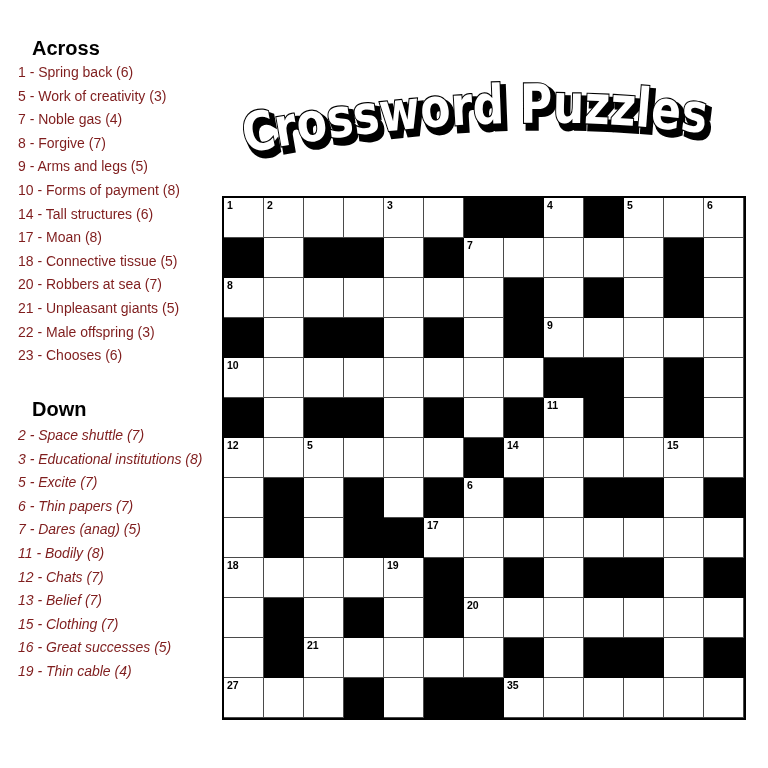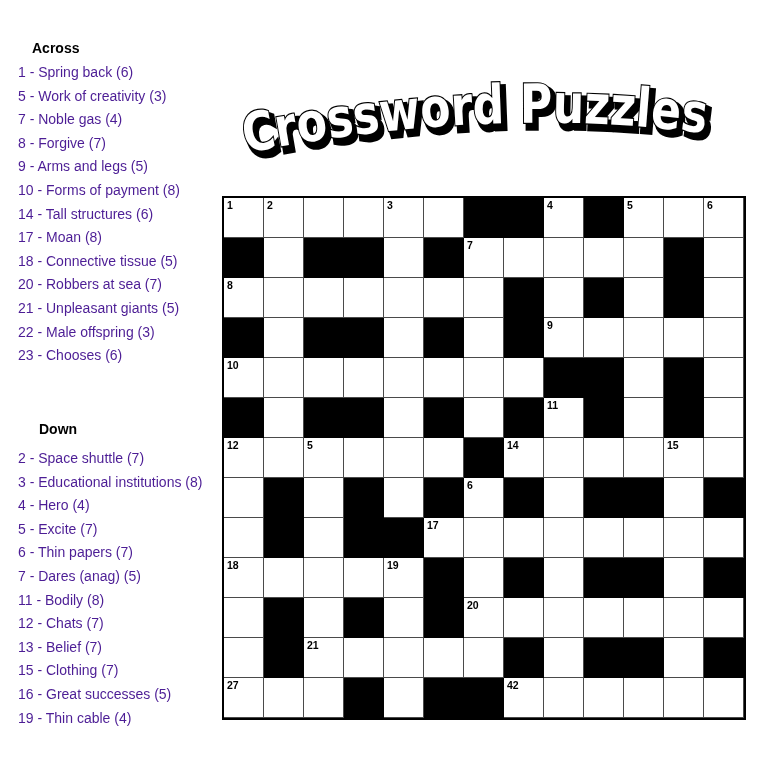--- a/index.html
+++ b/index.html
@@ -9,42 +9,42 @@
     height: 768px;
     background: #fff;
     font-family: "Liberation Sans", sans-serif;
     color: #000;
     overflow: hidden;
   }
   .clue-heading {
     position: absolute;
     left: 32px;
     margin: 0;
-    font-size: 14px;
+    font-size: 20px;
     font-weight: bold;
     line-height: 18px;
     color: #000;
   }
   #across-heading { top: 39px; }
-  #down-heading   { top: 420px; margin-left: 7px; }
+  #down-heading   { top: 400px; }
   .clue-list {
     position: absolute;
     left: 18px;
     margin: 0;
     padding: 0;
     list-style: none;
   }
   #across-list { top: 61px; }
-  #down-list   { top: 447px; }
+  #down-list   { top: 424px; font-style: italic; }
   .clue-list li {
     height: 23.6px;
     line-height: 23.6px;
     font-size: 14px;
     white-space: nowrap;
-    color: #4c1d95;
+    color: #7f1d1d;
   }
   .title-svg { position: absolute; left: 238px; top: 54px; }
   .title-text {
     font-family: "DejaVu Sans", sans-serif;
     font-weight: bold;
     font-size: 54px;
   }
   .title-shadow { fill: #000; stroke: #000; stroke-width: 6px; }
   .title-main   { fill: #fff; stroke: #000; stroke-width: 2.4px; paint-order: stroke fill; }
   .grid {
@@ -100,21 +100,20 @@
       <li>20 - Robbers at sea (7)</li>
       <li>21 - Unpleasant giants (5)</li>
       <li>22 - Male offspring (3)</li>
       <li>23 - Chooses (6)</li>
     </ul>
 
   <h2 id="down-heading" class="clue-heading">Down</h2>
   <ul id="down-list" class="clue-list">
       <li>2 - Space shuttle (7)</li>
       <li>3 - Educational institutions (8)</li>
-      <li>4 - Hero (4)</li>
       <li>5 - Excite (7)</li>
       <li>6 - Thin papers (7)</li>
       <li>7 - Dares (anag) (5)</li>
       <li>11 - Bodily (8)</li>
       <li>12 - Chats (7)</li>
       <li>13 - Belief (7)</li>
       <li>15 - Clothing (7)</li>
       <li>16 - Great successes (5)</li>
       <li>19 - Thin cable (4)</li>
     </ul>
@@ -334,21 +333,21 @@
       <div class="cell">
         <span class="num">27</span>
       </div>
       <div class="cell"></div>
       <div class="cell"></div>
       <div class="cell black"></div>
       <div class="cell"></div>
       <div class="cell black"></div>
       <div class="cell black"></div>
       <div class="cell">
-        <span class="num">42</span>
+        <span class="num">35</span>
       </div>
       <div class="cell"></div>
       <div class="cell"></div>
       <div class="cell"></div>
       <div class="cell"></div>
       <div class="cell"></div>
     </div>
 
 </div>
 

